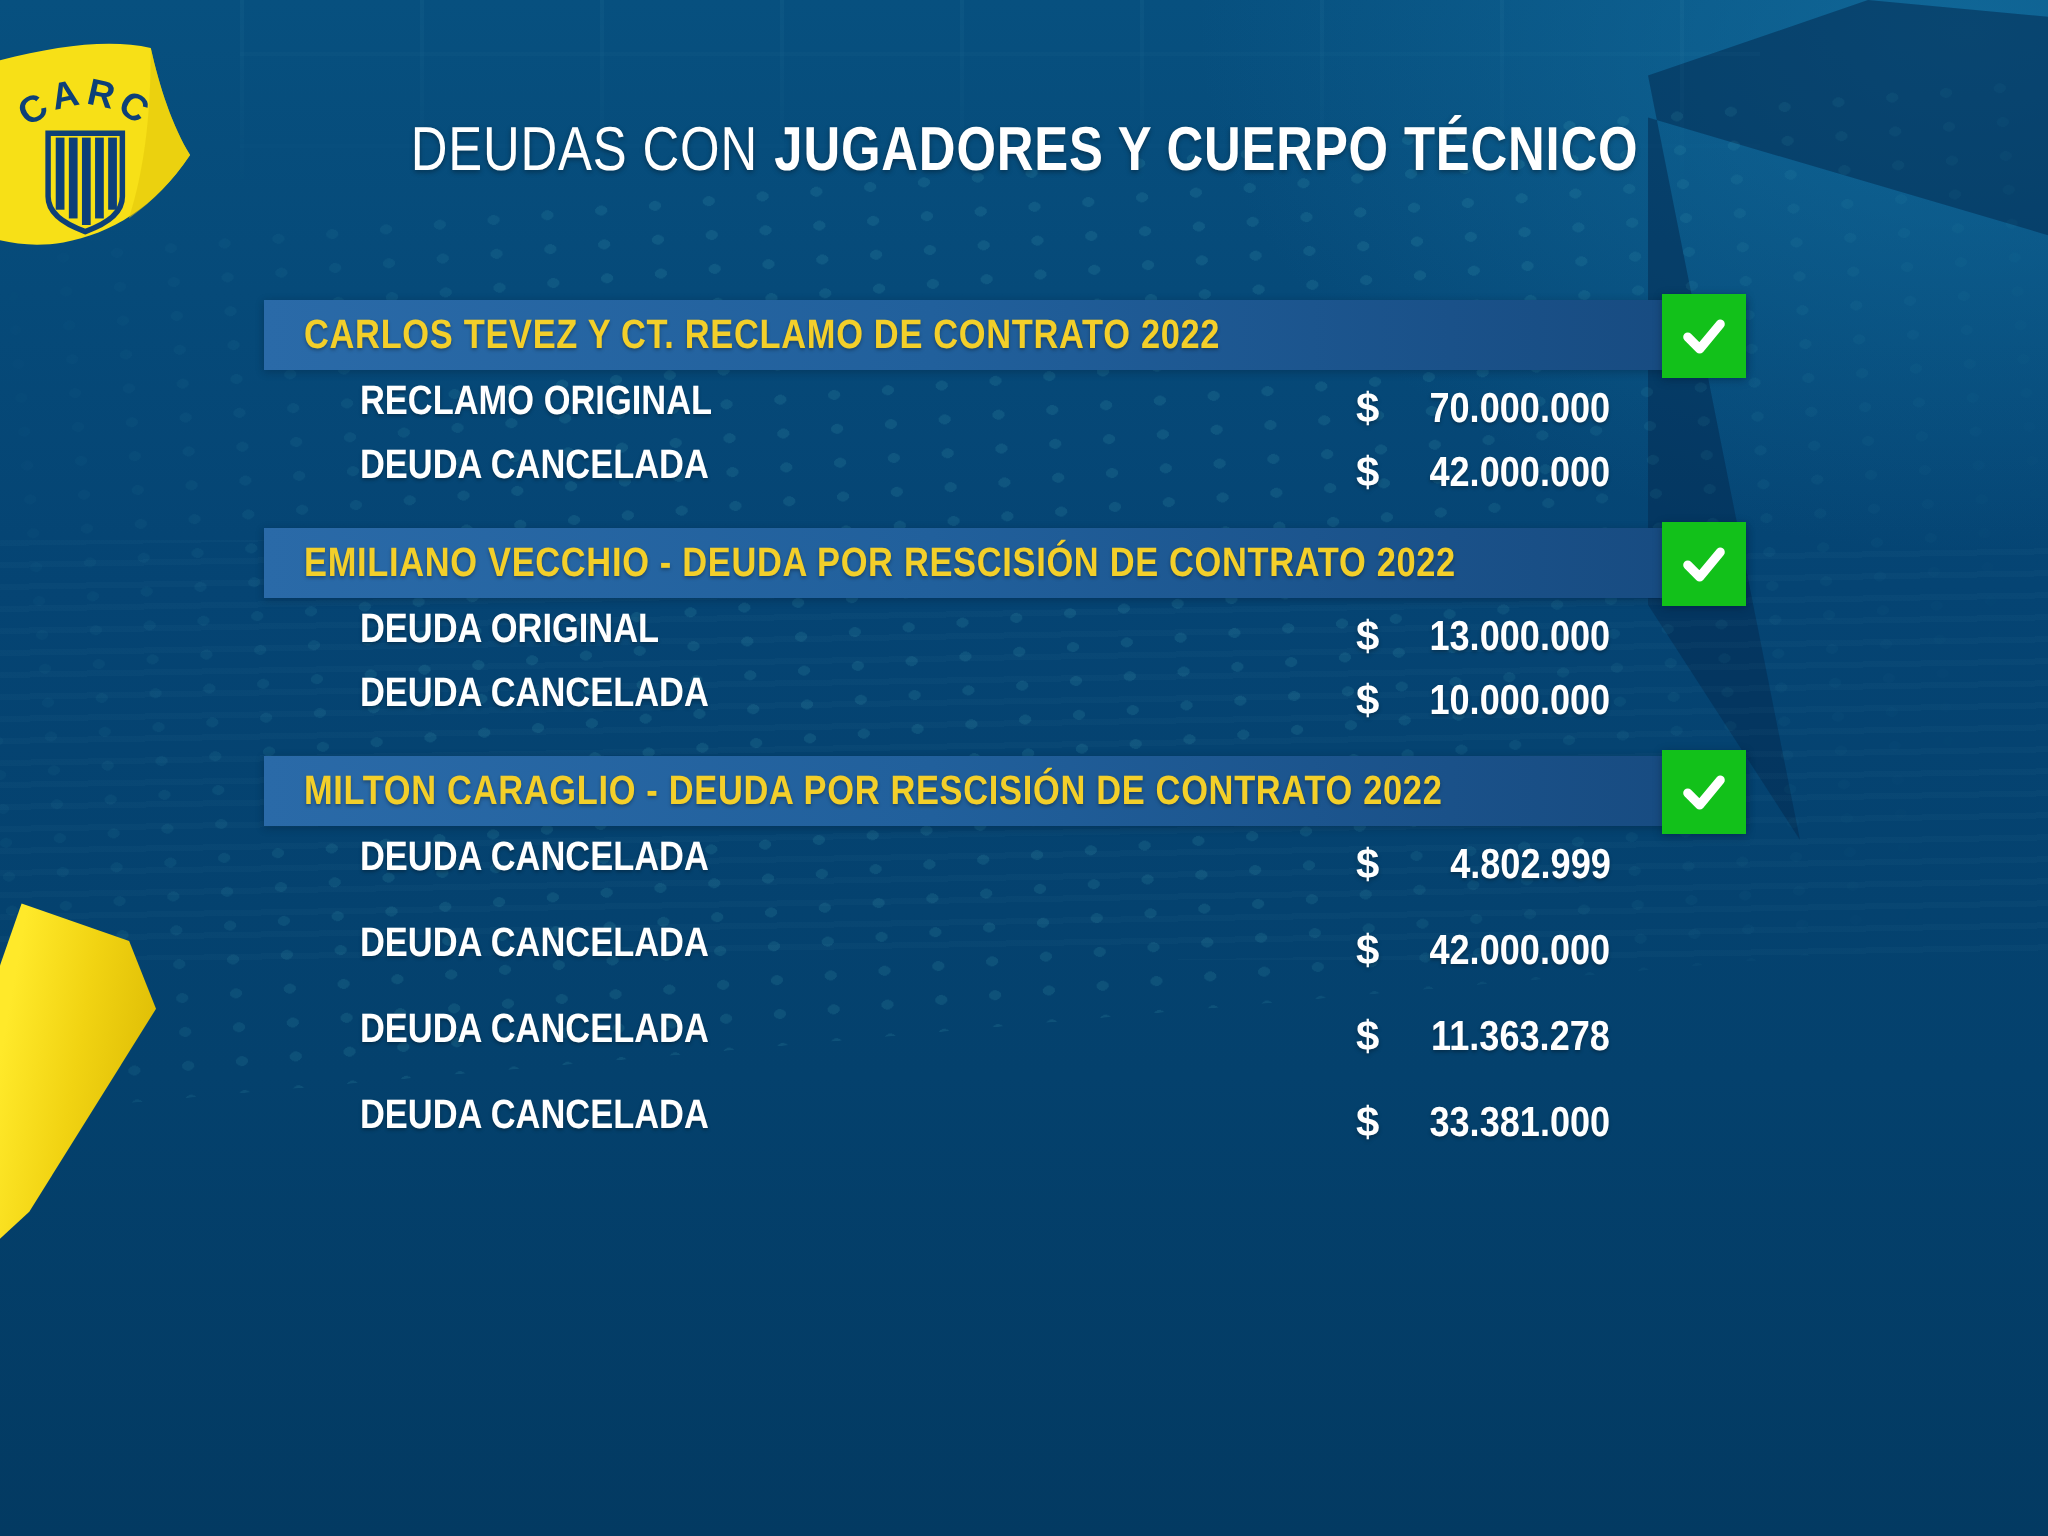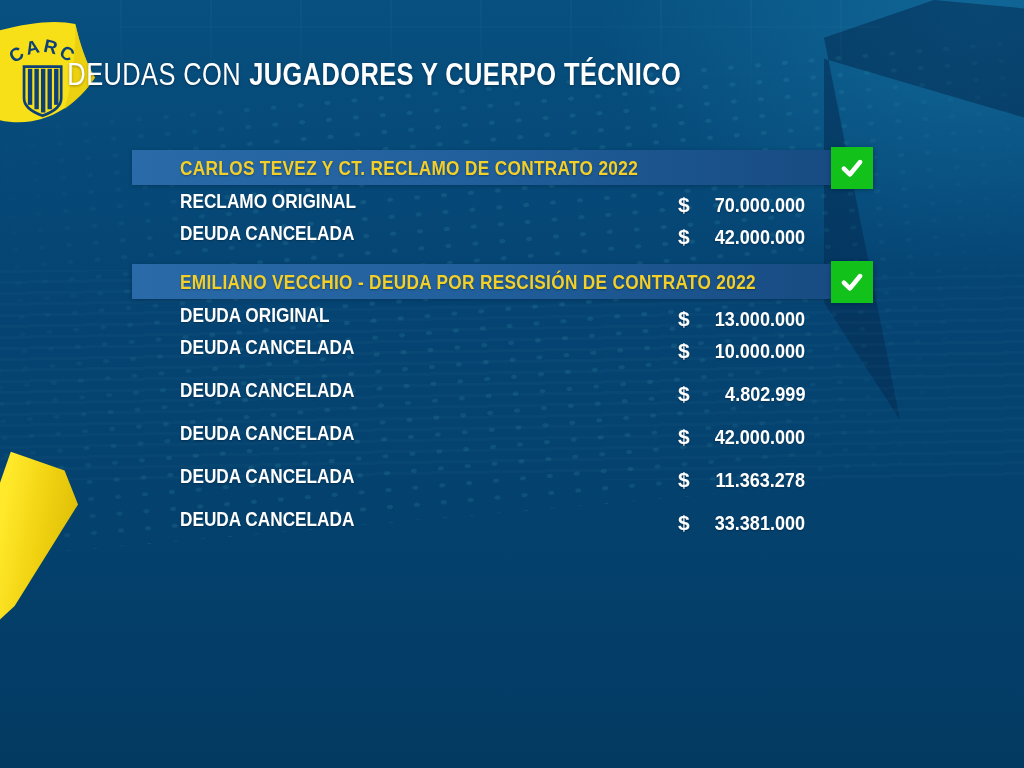--- a/index.html
+++ b/index.html
@@ -39,34 +39,34 @@
   
   .logo{position:absolute; left:-12px; top:14px; width:142px; height:120px;}
   
   .ribbon{
     position:absolute; left:-18px; top:448px; width:96px; height:188px;
     background:linear-gradient(100deg,#ffe92a 25%, #f1d312 55%, #dfbe06 85%);
     clip-path:polygon(30% 2%, 86% 12%, 100% 30%, 34% 84%, 0% 100%, 0% 46%);
   }
   
   .title{
-    position:absolute; top:57px; left:0; width:1024px; text-align:left;
+    position:absolute; top:57px; left:0; width:1024px; text-align:center;
     color:var(--text-white,#fff); font-size:31px; letter-spacing:.5px;
     text-shadow:0 1px 3px rgba(0,0,0,.35); white-space:nowrap;
   }
   .title .reg{font-weight:normal; margin-right:10px;}
   .cond-c{display:inline-block; transform:scaleX(.82); transform-origin:50% 50%; white-space:nowrap;}
   .cond-l{display:inline-block; transform:scaleX(.84); transform-origin:0 50%; white-space:nowrap;}
   .cond-r{display:inline-block; transform:scaleX(.86); transform-origin:100% 50%; white-space:nowrap;}
   
   .content{position:absolute; left:132px; top:150px; width:741px;}
   .section{margin-bottom:11px;}
   .section-bar{
     position:relative; height:35px; display:flex; align-items:center;
-    padding-left:48px; box-sizing:border-box;
+    padding-left:20px; box-sizing:border-box;
     background:linear-gradient(90deg, #2a6aa8 0%, #21609c 45%, #1a5189 80%, #174a7f 100%);
     box-shadow:0 1px 4px rgba(0,20,40,.3);
   }
   .section-bar .bar-label{
     color:var(--accent-yellow,#f3cf2a); font-size:20.5px; letter-spacing:.4px;
     text-shadow:0 1px 2px rgba(0,0,0,.3);
   }
   .check-box{
     position:absolute; right:0; top:50%; transform:translateY(-50%);
     width:42px; height:42px; background:var(--check-green,#12c11a);
@@ -170,20 +170,28 @@
     <span class="row-label cond-l">DEUDA CANCELADA</span>
     <span class="money">
       <span class="cur">$</span>
       <span class="amt cond-r">10.000.000</span>
     </span>
   </div>
 </div>
   </div>
 
   <div class="section">
+    <div class="section-bar">
+      <span class="bar-label cond-l">MILTON CARAGLIO - DEUDA POR RESCISIÓN DE CONTRATO 2022</span>
+      <span class="check-box">
+        <svg viewBox="0 0 24 24">
+          <path d="M4.5 12.5 L10 18 L19.5 6.5" fill="none" stroke="#ffffff" stroke-width="4.2" stroke-linecap="round" stroke-linejoin="round"></path>
+        </svg>
+      </span>
+    </div>
     <div class="rows">
   <div class="row">
     <span class="row-label cond-l">DEUDA CANCELADA</span>
     <span class="money">
       <span class="cur">$</span>
       <span class="amt cond-r">4.802.999</span>
     </span>
   </div>
 </div>
   </div>

